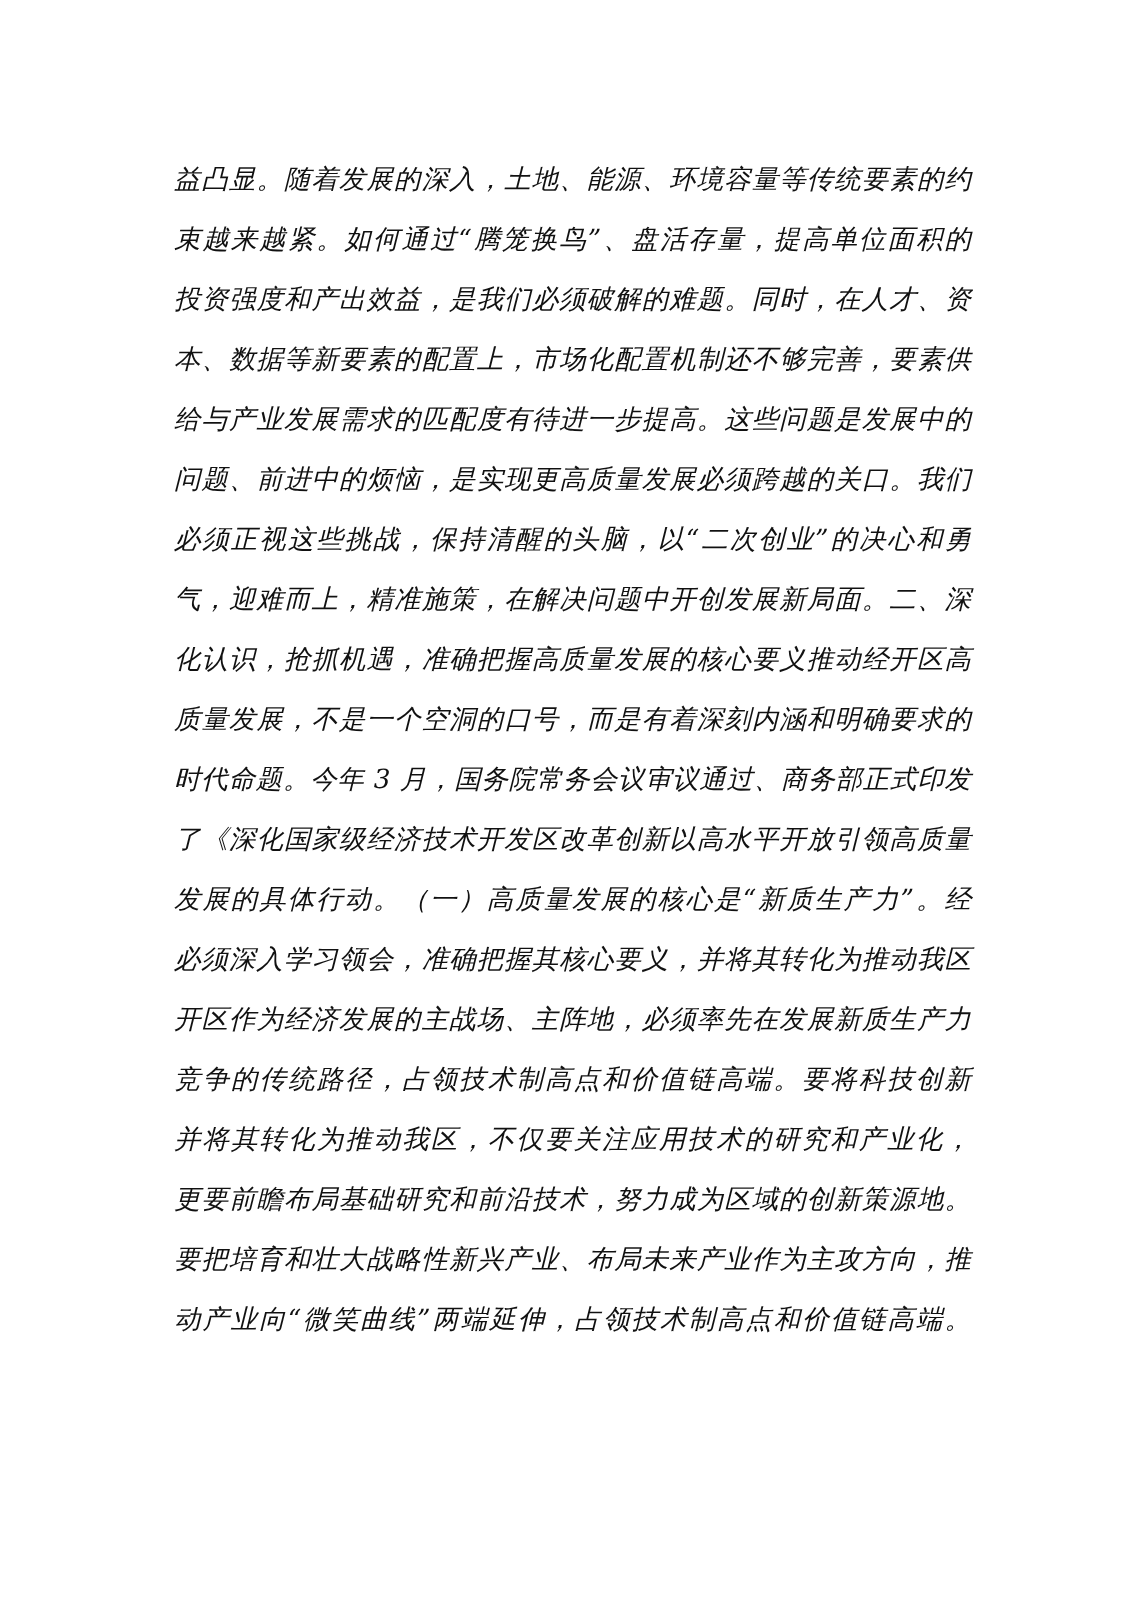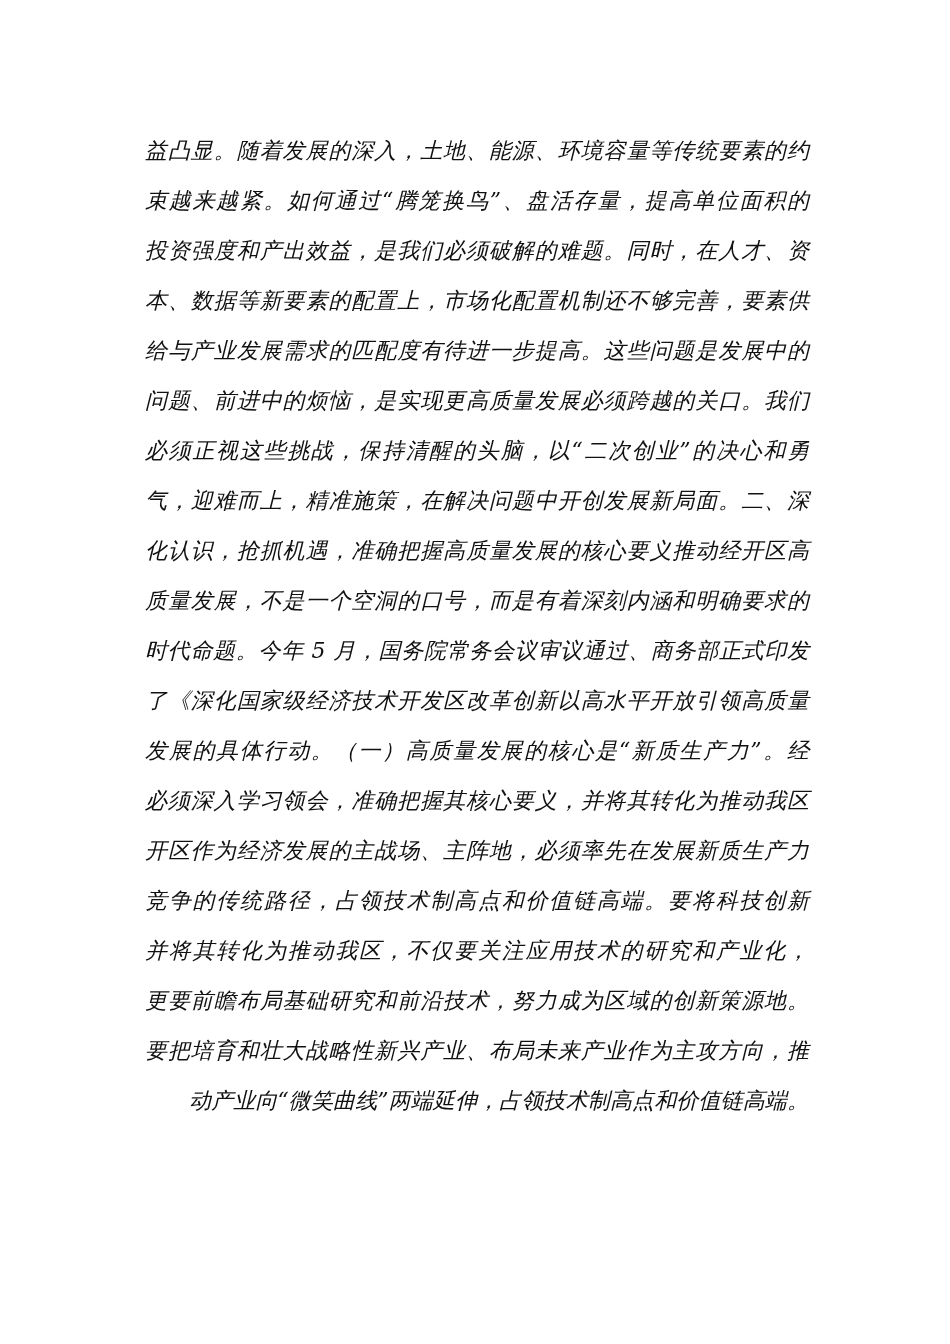--- a/index.html
+++ b/index.html
@@ -37,39 +37,38 @@
       height: 50px;
       line-height: 50px;
       font-size: 22px;
       white-space: nowrap;
       text-align: justify;
       text-align-last: justify;
       letter-spacing: 0;
     }
     .line.last {
       text-align-last: justify;
-      margin-left: 44px;
     }
   </style>
 </head>
 <body>
 
 <div class="page">
   <div class="body-text">
     <span class="line">益凸显。随着发展的深入，土地、能源、环境容量等传统要素的约</span>
     <span class="line">束越来越紧。如何通过“腾笼换鸟”、盘活存量，提高单位面积的</span>
     <span class="line">投资强度和产出效益，是我们必须破解的难题。同时，在人才、资</span>
     <span class="line">本、数据等新要素的配置上，市场化配置机制还不够完善，要素供</span>
     <span class="line">给与产业发展需求的匹配度有待进一步提高。这些问题是发展中的</span>
     <span class="line">问题、前进中的烦恼，是实现更高质量发展必须跨越的关口。我们</span>
     <span class="line">必须正视这些挑战，保持清醒的头脑，以“二次创业”的决心和勇</span>
     <span class="line">气，迎难而上，精准施策，在解决问题中开创发展新局面。二、深</span>
     <span class="line">化认识，抢抓机遇，准确把握高质量发展的核心要义推动经开区高</span>
     <span class="line">质量发展，不是一个空洞的口号，而是有着深刻内涵和明确要求的</span>
-    <span class="line">时代命题。今年 5 月，国务院常务会议审议通过、商务部正式印发</span>
+    <span class="line">时代命题。今年 3 月，国务院常务会议审议通过、商务部正式印发</span>
     <span class="line">了《深化国家级经济技术开发区改革创新以高水平开放引领高质量</span>
     <span class="line">发展的具体行动。（一）高质量发展的核心是“新质生产力”。经</span>
     <span class="line">必须深入学习领会，准确把握其核心要义，并将其转化为推动我区</span>
     <span class="line">开区作为经济发展的主战场、主阵地，必须率先在发展新质生产力</span>
     <span class="line">竞争的传统路径，占领技术制高点和价值链高端。要将科技创新</span>
     <span class="line">并将其转化为推动我区，不仅要关注应用技术的研究和产业化，</span>
     <span class="line">更要前瞻布局基础研究和前沿技术，努力成为区域的创新策源地。</span>
     <span class="line">要把培育和壮大战略性新兴产业、布局未来产业作为主攻方向，推</span>
     <span class="line last">动产业向“微笑曲线”两端延伸，占领技术制高点和价值链高端。</span>
   </div>

